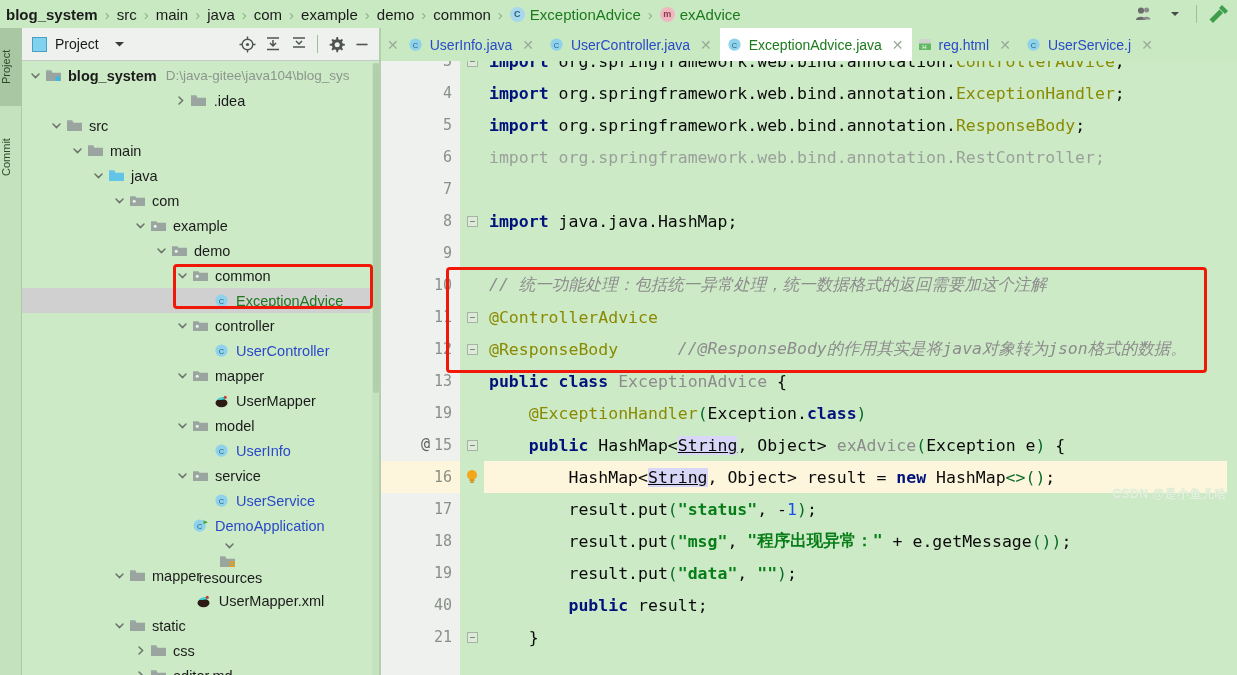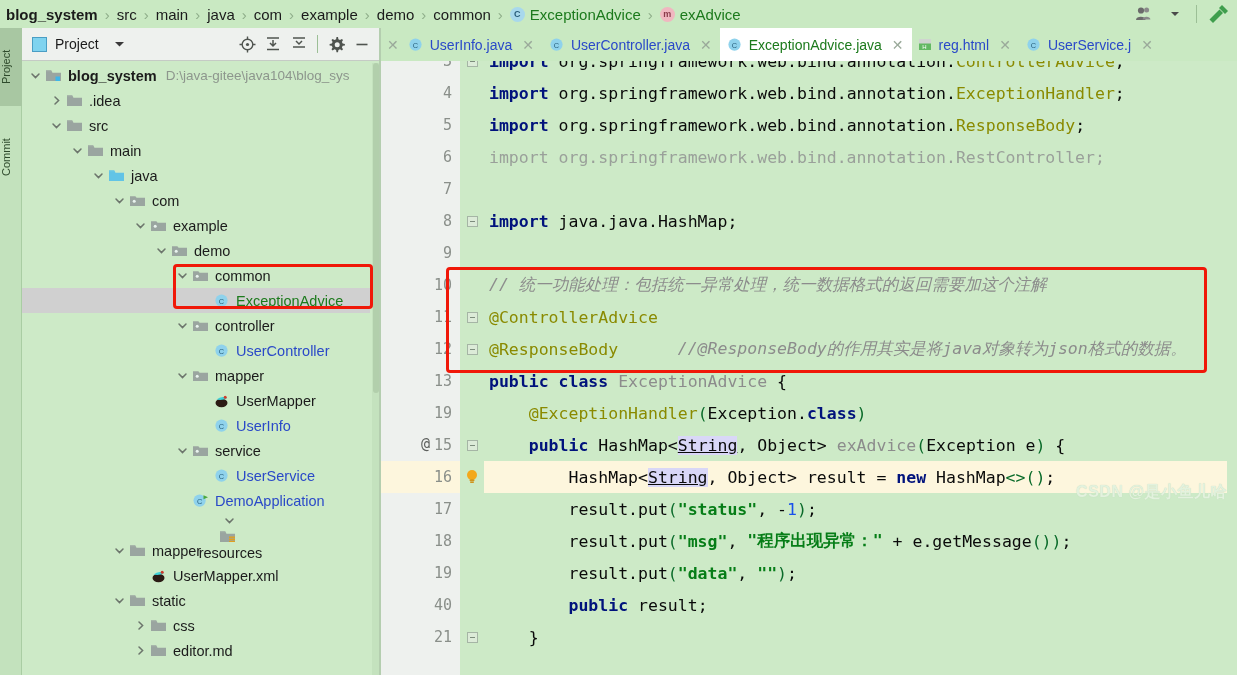--- a/index.html
+++ b/index.html
@@ -122,21 +122,21 @@
   .fold { width: 11px; height: 11px; border: 1px solid #a5b5a5; background: #dcebd8; position: relative; }
   .fold::after { content: ""; position: absolute; left: 2px; top: 4px; width: 5px; height: 1px; background: #7d8d7d; }
 
   
   .redbox { position: absolute; border: 3px solid #f01808; border-radius: 4px; pointer-events: none; }
   #redbox-tree { left: 173px; top: 264px; width: 200px; height: 45px; }
   #redbox-code { left: 446px; top: 267px; width: 761px; height: 106px; }
 
   .watermark {
     position: absolute; right: 10px; bottom: 9px;
-    font-size: 16px; color: #e3f2de; letter-spacing: 0.5px;
+    font-size: 12px; color: #e3f2de; letter-spacing: 0.5px;
     text-shadow: 0 0 1px #bcd6b6;
     font-weight: bold;
   }
 
   .scroll-right { position: absolute; right: 0; top: 61px; width: 10px; height: 614px; background: #cdeac7; }
   .panel-scroll { position: absolute; right: 0; top: 35px; width: 8px; height: 630px; background: #c4e2be; }
   .panel-scroll-thumb { position: absolute; top: 0; left: 1px; width: 6px; height: 330px; background: #b2cfac; border-radius: 3px; }
 </style>
 </head>
 <body>
@@ -272,21 +272,21 @@
           <span class="ticon">
             <svg width="17" height="15" viewBox="0 0 17 15">
               <path d="M1 3.2 L6.4 3.2 L7.6 4.8 L16 4.8 L16 13 L1 13 Z" fill="#9aa5a0"></path>
               <path d="M1 2.2 L6.2 2.2 L7.2 3.8 L1 3.8 Z" fill="#9aa5a0"></path>
               <rect x="10.5" y="8.5" width="4.5" height="4.5" fill="#3fb6e8"></rect>
             </svg>
           </span>
           <span class="tlabel bold">blog_system</span>
           <span class="tpath">D:\java-gitee\java104\blog_sys</span>
         </div>
-        <div class="trow" style="padding-left: 27px;">
+        <div class="trow" style="padding-left: 27px; justify-content: center;">
           <span class="arrow">
             <svg width="11" height="11" viewBox="0 0 11 11">
               <path d="M4 2 L7.6 5.5 L4 9" fill="none" stroke="#6c756c" stroke-width="1.5" stroke-linecap="round"></path>
             </svg>
           </span>
           <span class="ticon">
             <svg width="17" height="15" viewBox="0 0 17 15">
               <path d="M1 3.2 L6.4 3.2 L7.6 4.8 L16 4.8 L16 13 L1 13 Z" fill="#9aa5a0"></path>
               <path d="M1 2.2 L6.2 2.2 L7.2 3.8 L1 3.8 Z" fill="#9aa5a0"></path>
             </svg>
@@ -442,20 +442,34 @@
         <div class="trow" style="padding-left: 174px;">
           <span class="arrow"></span>
           <span class="ticon">
             <svg width="17" height="15" viewBox="0 0 17 15">
               <ellipse cx="8.5" cy="10" rx="6" ry="4.2" fill="#2b1b14"></ellipse>
               <path d="M3.5 6.6 Q8.5 2.4 14 5.2 Q10 7.6 3.5 6.6 Z" fill="#3fd0d8"></path>
               <circle cx="12.2" cy="4.2" r="1.5" fill="#d03a2a"></circle>
             </svg>
           </span>
           <span class="tlabel">UserMapper</span>
+        </div>
+        <div class="trow" style="padding-left: 153px;">
+          <span class="arrow">
+            <svg width="11" height="11" viewBox="0 0 11 11">
+              <path d="M2 4 L5.5 7.6 L9 4" fill="none" stroke="#6c756c" stroke-width="1.5" stroke-linecap="round"></path>
+            </svg>
+          </span>
+          <span class="ticon">
+            <svg width="17" height="15" viewBox="0 0 17 15">
+              <path d="M1 3.2 L6.4 3.2 L7.6 4.8 L16 4.8 L16 13 L1 13 Z" fill="#9aa5a0"></path>
+              <circle cx="5.2" cy="8.3" r="1.5" fill="#e9f3ee"></circle>
+            </svg>
+          </span>
+          <span class="tlabel">model</span>
         </div>
         <div class="trow" style="padding-left: 174px;">
           <span class="arrow"></span>
           <span class="ticon">
             <svg width="17" height="15" viewBox="0 0 17 15">
               <circle cx="8.5" cy="7.6" r="6.1" fill="#8fd2ec"></circle>
               <text x="8.5" y="10.6" font-size="7.4" text-anchor="middle" fill="#28607d" font-family="Liberation Sans">C</text>
             </svg>
           </span>
           <span class="tlabel blue-txt">UserInfo</span>
@@ -519,21 +533,21 @@
             </svg>
           </span>
           <span class="ticon">
             <svg width="17" height="15" viewBox="0 0 17 15">
               <path d="M1 3.2 L6.4 3.2 L7.6 4.8 L16 4.8 L16 13 L1 13 Z" fill="#9aa5a0"></path>
               <path d="M1 2.2 L6.2 2.2 L7.2 3.8 L1 3.8 Z" fill="#9aa5a0"></path>
             </svg>
           </span>
           <span class="tlabel">mapper</span>
         </div>
-        <div class="trow" style="padding-left: 111px;">
+        <div class="trow" style="padding-left: 111px; justify-content: center;">
           <span class="arrow"></span>
           <span class="ticon">
             <svg width="17" height="15" viewBox="0 0 17 15">
               <ellipse cx="8.5" cy="10" rx="6" ry="4.2" fill="#2b1b14"></ellipse>
               <path d="M3.5 6.6 Q8.5 2.4 14 5.2 Q10 7.6 3.5 6.6 Z" fill="#3fd0d8"></path>
               <circle cx="12.2" cy="4.2" r="1.5" fill="#d03a2a"></circle>
             </svg>
           </span>
           <span class="tlabel">UserMapper.xml</span>
         </div>

